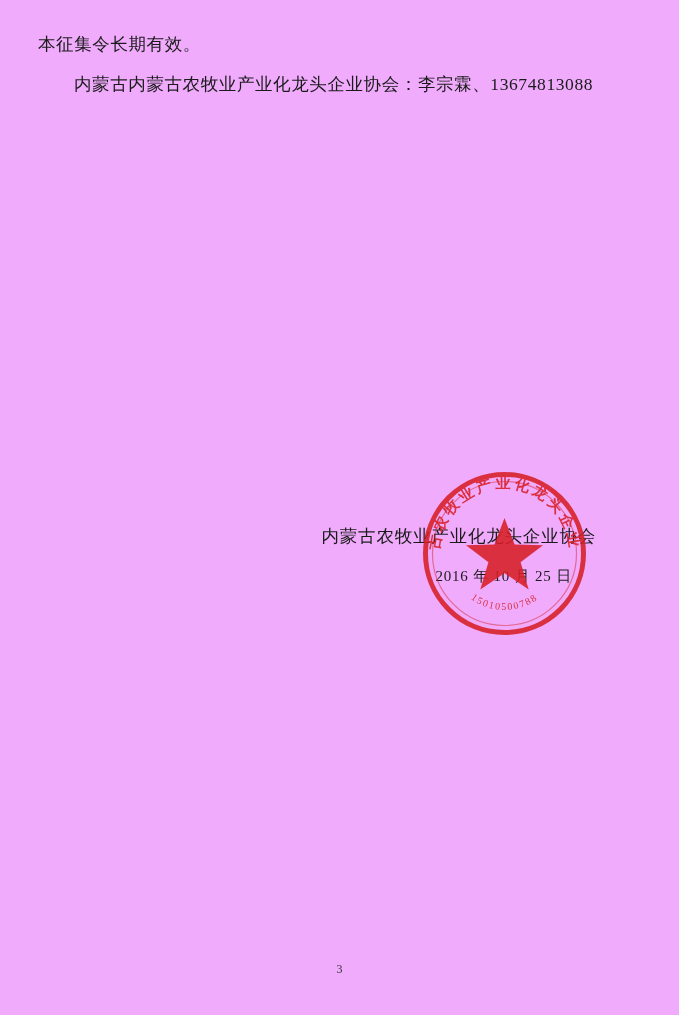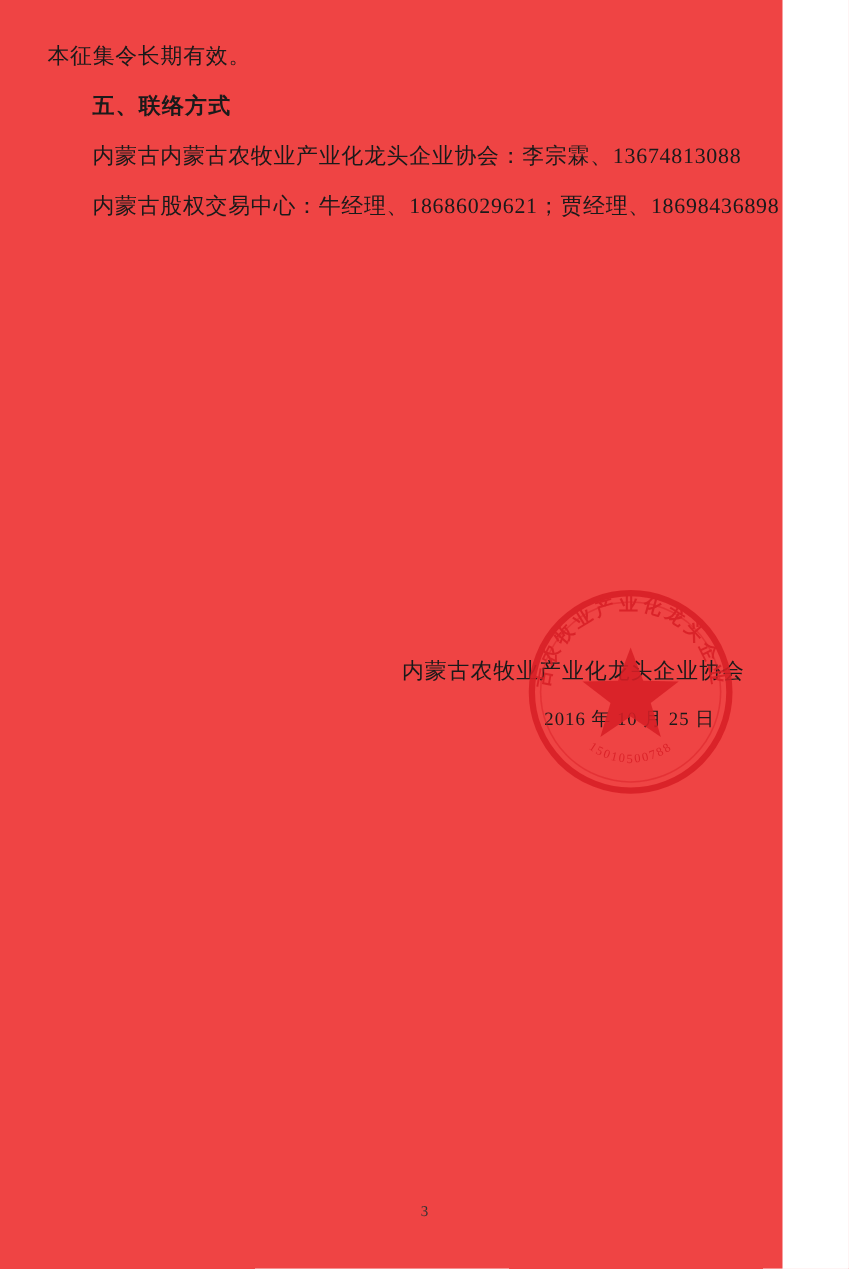--- a/index.html
+++ b/index.html
@@ -12,23 +12,23 @@
     height: 1015px;
     position: relative;
     font-family: "Liberation Serif", "DejaVu Serif", serif;
     color: #1a1a1a;
     overflow: hidden;
   }
   .page {
     position: absolute;
     left: 0;
     top: 0;
-    width: 626px;
+    width: 679px;
     height: 1015px;
-    background: #ef4444;
+    background: #f0abfc;
   }
   .content {
     position: absolute;
     left: 38px;
     top: 24px;
     width: 600px;
   }
   .para {
     font-size: 17.5px;
     line-height: 40px;
@@ -99,25 +99,23 @@
 </style>
 </head>
 <body>
 
 <div class="page">
 
   <div class="content">
 
     <p class="para">本征集令长期有效。</p>
 
-    <p class="heading">五、联络方式</p>
 
     <p class="para indent">内蒙古内蒙古农牧业产业化龙头企业协会：李宗霖、13674813088</p>
 
-    <p class="para indent">内蒙古股权交易中心：牛经理、18686029621；贾经理、18698436898</p>
 
     <div class="spacer-lg"></div>
 
 
   </div>
 
   <div class="sign-block">
     <div class="sign-line">内蒙古农牧业产业化龙头企业协会</div>
     <div class="sign-date">2016 年 10 月 25 日</div>
   </div>

